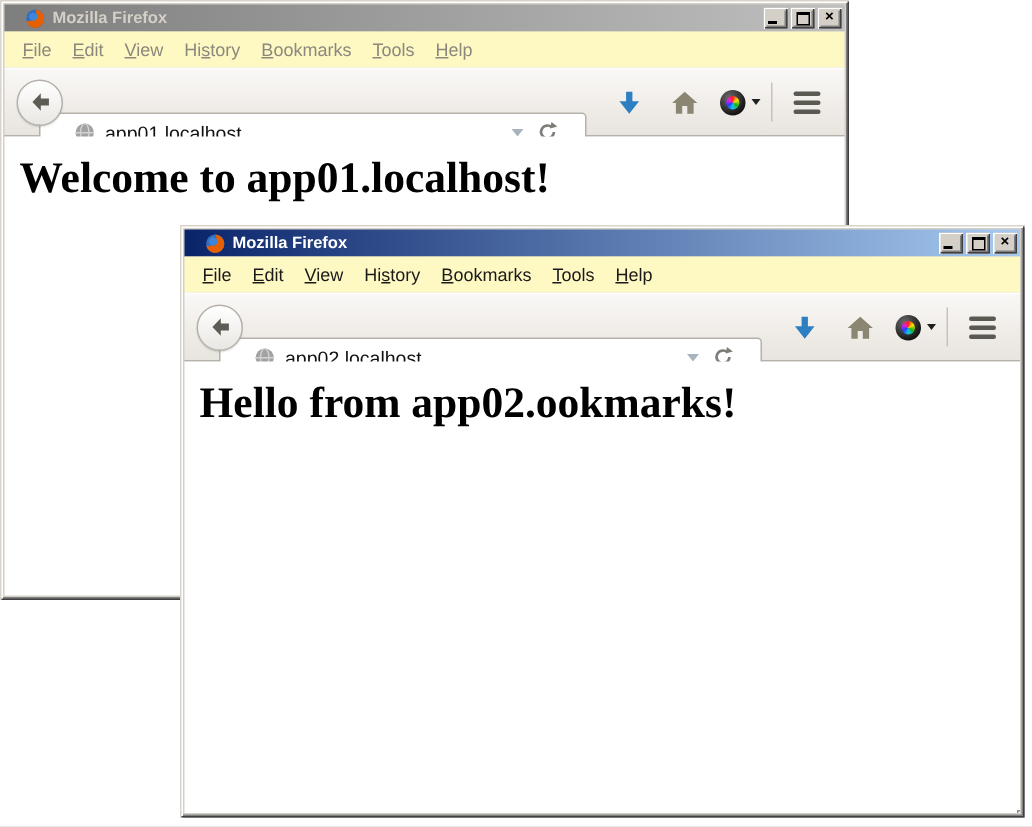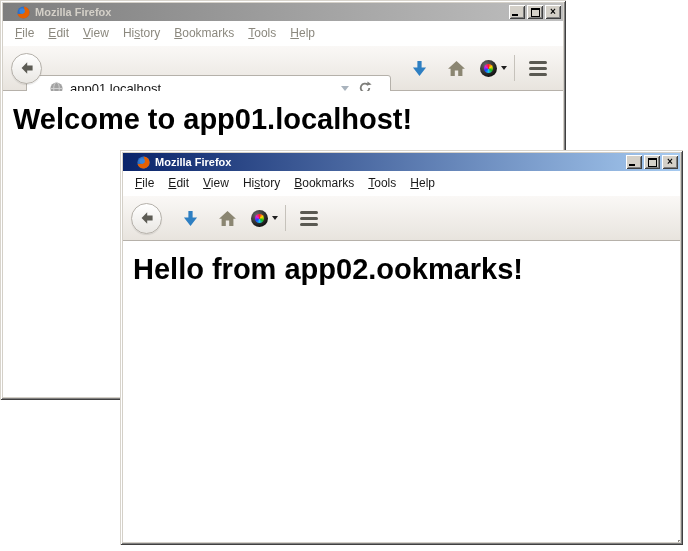--- a/index.html
+++ b/index.html
@@ -32,21 +32,21 @@
     display:flex;align-items:center;justify-content:center;
     box-shadow:inset 1px 1px 0 #ffffff, inset -1px -1px 0 #404040,
                inset 2px 2px 0 #d4d0c8, inset -2px -2px 0 #808080;
     color:#000;font-size:10px;font-weight:bold;line-height:12px;
   }
   .glyph-min{width:6px;height:2px;background:#000;position:absolute;left:3px;bottom:3px;}
   .glyph-max{width:7px;height:6px;border:1px solid #000;border-top-width:2px;}
   
   .menubar{
     height:24px;flex:none;display:flex;align-items:center;
-    padding-left:5px;font-size:12px;background:#ffffff;
+    padding-left:5px;font-size:12px;background:#fef9c3;
   }
   .window.active .menubar{color:#1a1a1a;}
   .window.inactive .menubar{color:#8b887e;}
   .menu-item{padding:3px 7px;white-space:nowrap;}
   
   .toolbar{
     height:46px;flex:none;box-sizing:border-box;
     background:linear-gradient(#faf8f6,#e8e4de);
     border-top:1px solid #ffffff;border-bottom:1px solid #b6b1aa;
     display:flex;align-items:center;padding:0 8px;
@@ -87,21 +87,21 @@
     border-left:3.5px solid transparent;border-right:3.5px solid transparent;
     border-top:4px solid #1f1f1f;
   }
   .vsep{width:1px;height:26px;background:#c6c2bb;margin:0 6px 0 2px;flex:none;}
   .burger{display:flex;flex-direction:column;gap:3px;width:18px;margin:0 8px;flex:none;}
   .burger .bar{height:3px;background:#5a5952;border-radius:1.5px;}
   
   .content{flex:1;background:#ffffff;position:relative;overflow:hidden;}
   .heading{
     margin:12px 0 0 10px;color:#000000;
-    font-family:Liberation Sans, sans-serif;font-weight:bold;font-size:29px;
+    font-family:Liberation Serif, serif;font-weight:bold;font-size:29px;
     white-space:nowrap;
   }
   
   .grip{
     position:absolute;right:4px;bottom:4px;width:2px;height:2px;
     box-shadow:
       9px 1px 0 0 #ffffff, 5px 5px 0 0 #ffffff, 9px 5px 0 0 #ffffff,
       1px 9px 0 0 #ffffff, 5px 9px 0 0 #ffffff, 9px 9px 0 0 #ffffff,
       8px 0 0 0 #8f8b84, 4px 4px 0 0 #8f8b84, 8px 4px 0 0 #8f8b84,
       0 8px 0 0 #8f8b84, 4px 8px 0 0 #8f8b84, 8px 8px 0 0 #8f8b84;
@@ -220,20 +220,37 @@
       <span class="menu-item"><u>B</u>ookmarks</span>
       <span class="menu-item"><u>T</u>ools</span>
       <span class="menu-item"><u>H</u>elp</span>
     </div>
   <div class="toolbar">
     <span class="back-btn">
       <svg width="16" height="16" viewBox="0 0 16 16">
         <path d="M8.2 2.2 L2.6 8 L8.2 13.8 L8.2 10.4 L13.6 10.4 L13.6 5.6 L8.2 5.6 Z" fill="#5d5c55"></path>
       </svg>
     </span>
+    <span class="urlbar">
+      <span class="globe">
+        <svg width="15" height="15" viewBox="0 0 16 16">
+          <circle cx="8" cy="8" r="6.5" fill="#a2a2a2"></circle>
+          <ellipse cx="8" cy="8" rx="3" ry="6.5" fill="none" stroke="#d2d2d2" stroke-width="1"></ellipse>
+          <line x1="1.5" y1="8" x2="14.5" y2="8" stroke="#d2d2d2" stroke-width="1"></line>
+        </svg>
+      </span>
+      <span class="url-text">app02.localhost</span>
+      <span class="url-caret"></span>
+      <span class="reload">
+        <svg width="14" height="14" viewBox="0 0 14 14">
+          <path d="M11.3 7 a4.3 4.3 0 1 1 -1.4 -3.2" fill="none" stroke="#7d7d79" stroke-width="1.8"></path>
+          <polygon points="9.6,0.4 13.6,3.4 8.9,4.6" fill="#7d7d79"></polygon>
+        </svg>
+      </span>
+    </span>
     <span class="nav-icons">
       <span class="tool-icon">
         <svg width="19" height="19" viewBox="0 0 18 18">
             <path d="M7 2 h4 v6 h4.2 l-6.2 8 -6.2-8 h4.2 z" fill="#2e7fc2"></path>
           </svg>
       </span>
       <span class="tool-icon">
         <svg width="19" height="17" viewBox="0 0 18 16">
             <path d="M9 1 L1 8.2 H3.4 V15 H7.4 V10 H10.6 V15 H14.6 V8.2 H17 Z" fill="#8b8672"></path>
           </svg>

